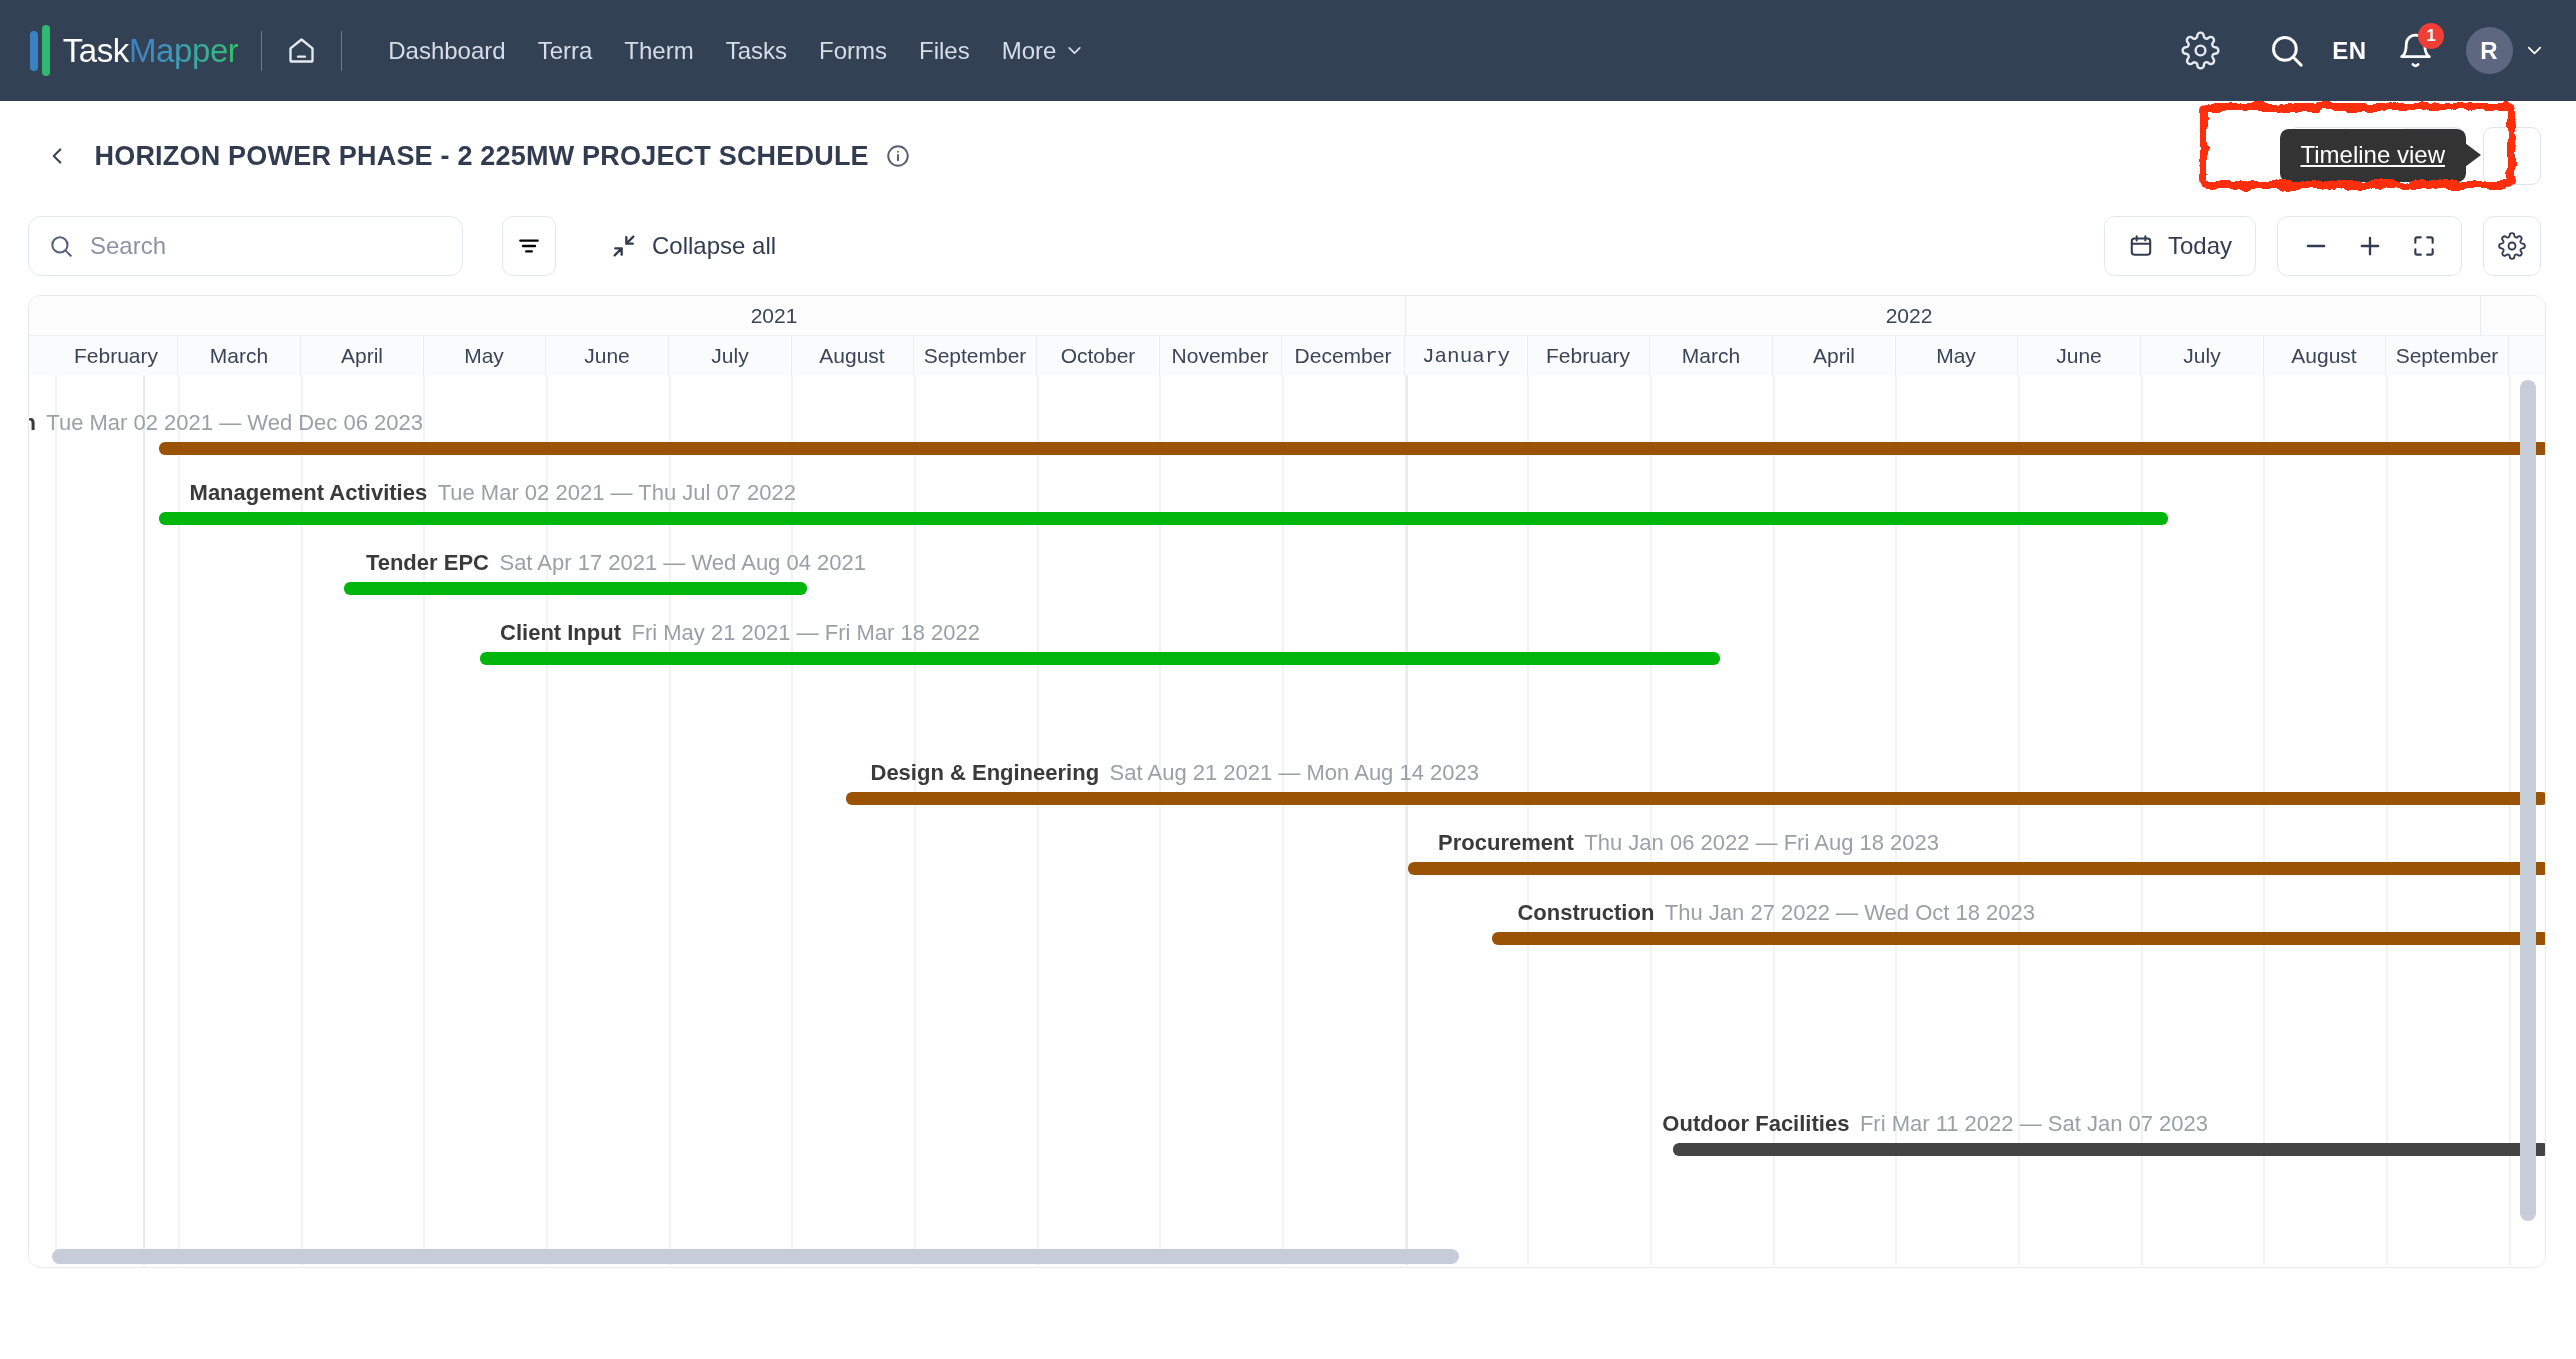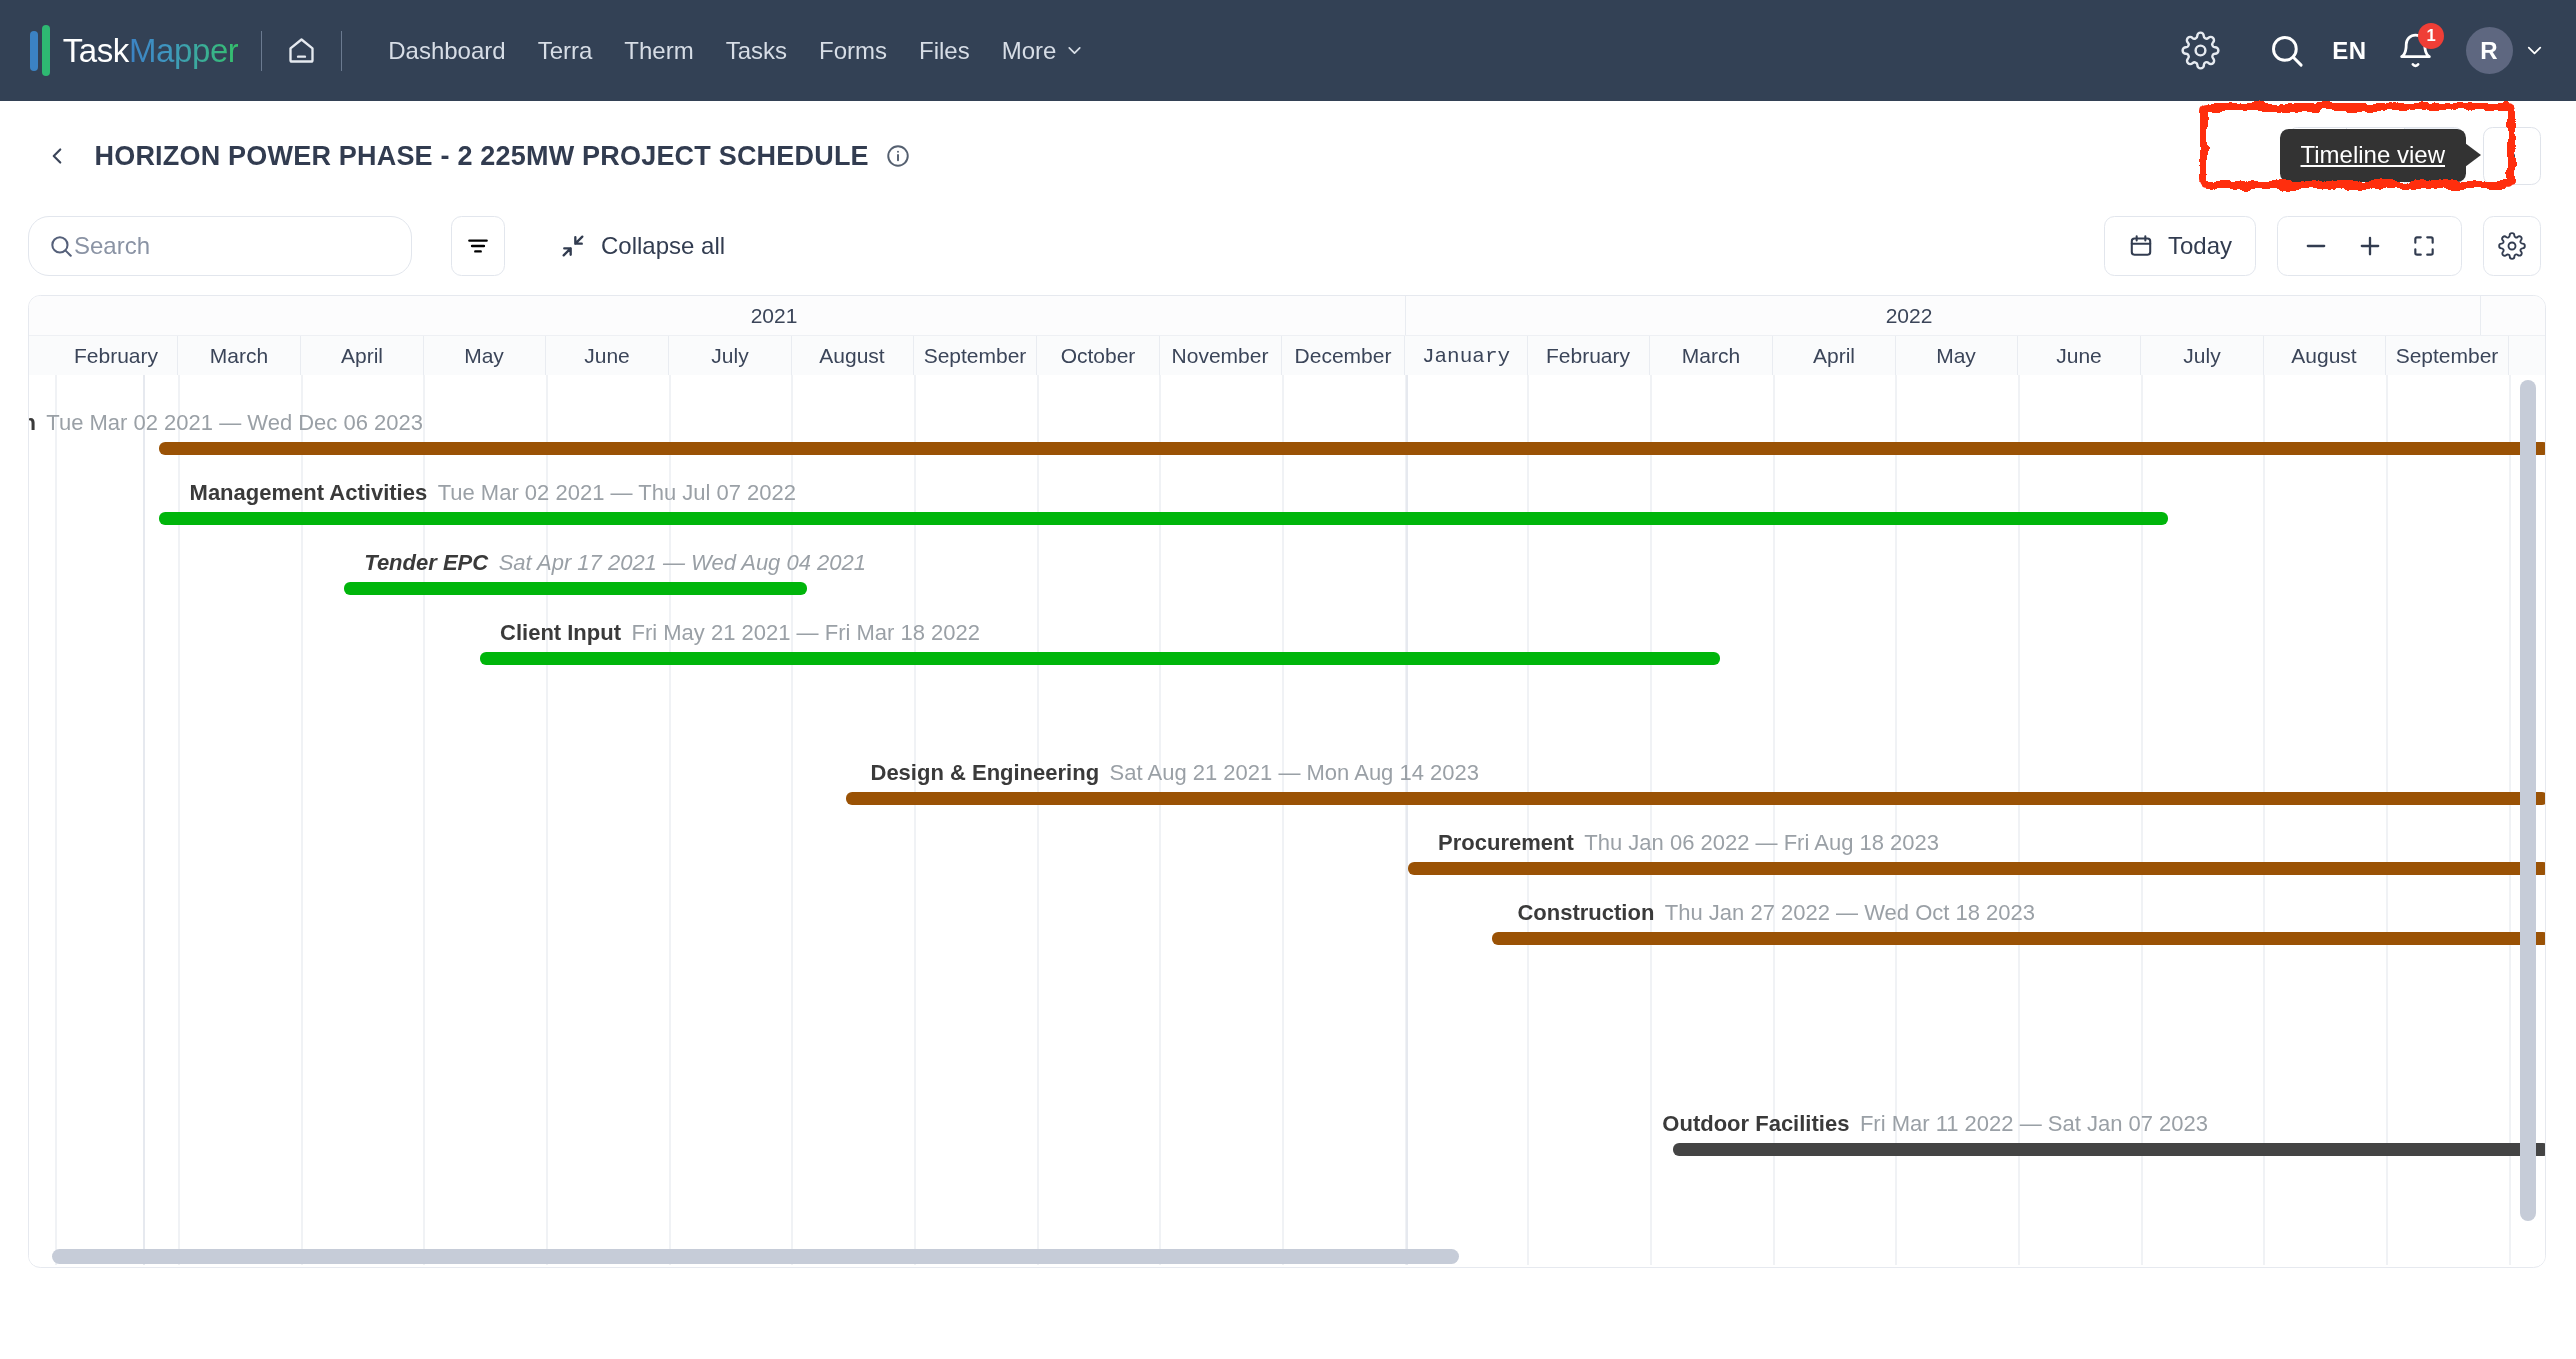--- a/index.html
+++ b/index.html
@@ -99,22 +99,22 @@
   }
   .anno-box {
     position: absolute; right: 26px; top: -24.5px; width: 315px; height: 86px;
     border: 8px solid #ff2d10; border-radius: 8px; z-index: 6; pointer-events: none;
     filter: url(#rough);
   }
 
   
   .toolbar { height: 75px; display: flex; align-items: center; padding: 0 35px 0 28px; margin-top: 16px; }
   .search-box {
-    width: 384px; height: 60px; border: 1.8px solid #e2e6ed; border-radius: 21px;
-    display: flex; align-items: center; padding: 0 19px; 
+    width: 435px; height: 60px; border: 1.8px solid #e2e6ed; border-radius: 13px;
+    display: flex; align-items: center; padding: 0 19px; gap: 16px;
   }
   .search-box .ic { width: 26px; height: 26px; color: #55607a; flex: 0 0 26px; }
   .search-box input {
     border: none; outline: none; font-size: 24px; color: #323c50; width: 100%;
     font-family: "Liberation Sans", sans-serif; background: transparent;
   }
   .search-box input::placeholder { color: #8a93a4; }
   .filter-btn {
     width: 54px; height: 60px; border: 1.8px solid #e2e6ed; border-radius: 10.5px; margin-left: 39px;
     display: flex; align-items: center; justify-content: center; cursor: pointer;
@@ -451,21 +451,21 @@
       <div class="vline" style="left: 2112px;"></div>
       <div class="vline" style="left: 2234px;"></div>
       <div class="vline" style="left: 2357px;"></div>
       <div class="vline" style="left: 2480px;"></div>
       <div class="vline year" style="left: 114px;"></div>
       <div class="vline year" style="left: 1377px;"></div>
       <div class="task-label" style="left: 394px; top: 37px;"><span class="nm">190MW RS Project Nokh</span><span class="dt">Tue Mar 02 2021 — Wed Dec 06 2023</span></div>
       <div class="bar" style="left: 130px; width: 2390px; top: 67px; background: rgb(154, 82, 5);"></div>
       <div class="task-label" style="left: 767px; top: 107px;"><span class="nm">Management Activities</span><span class="dt">Tue Mar 02 2021 — Thu Jul 07 2022</span></div>
       <div class="bar" style="left: 130px; width: 2009px; top: 137px; background: rgb(0, 181, 11);"></div>
-      <div class="task-label" style="left: 837px; top: 177px; font-style: italic;"><span class="nm">Tender EPC</span><span class="dt">Sat Apr 17 2021 — Wed Aug 04 2021</span></div>
+      <div class="task-label" style="left: 837px; top: 177px;"><span class="nm">Tender EPC</span><span class="dt">Sat Apr 17 2021 — Wed Aug 04 2021</span></div>
       <div class="bar" style="left: 315px; width: 463px; top: 207px; background: rgb(0, 181, 11);"></div>
       <div class="task-label" style="left: 951px; top: 247px;"><span class="nm">Client Input</span><span class="dt">Fri May 21 2021 — Fri Mar 18 2022</span></div>
       <div class="bar" style="left: 451px; width: 1240px; top: 277px; background: rgb(0, 181, 11);"></div>
       <div class="task-label" style="left: 1450px; top: 387px;"><span class="nm">Design &amp; Engineering</span><span class="dt">Sat Aug 21 2021 — Mon Aug 14 2023</span></div>
       <div class="bar" style="left: 817px; width: 1702px; top: 417px; background: rgb(154, 82, 5);"></div>
       <div class="task-label" style="left: 1910px; top: 457px;"><span class="nm">Procurement</span><span class="dt">Thu Jan 06 2022 — Fri Aug 18 2023</span></div>
       <div class="bar" style="left: 1379px; width: 1141px; top: 487px; background: rgb(154, 82, 5);"></div>
       <div class="task-label" style="left: 2006px; top: 527px;"><span class="nm">Construction</span><span class="dt">Thu Jan 27 2022 — Wed Oct 18 2023</span></div>
       <div class="bar" style="left: 1463px; width: 1057px; top: 557px; background: rgb(154, 82, 5);"></div>
       <div class="task-label" style="left: 2179px; top: 738px;"><span class="nm">Outdoor Facilities</span><span class="dt">Fri Mar 11 2022 — Sat Jan 07 2023</span></div>

